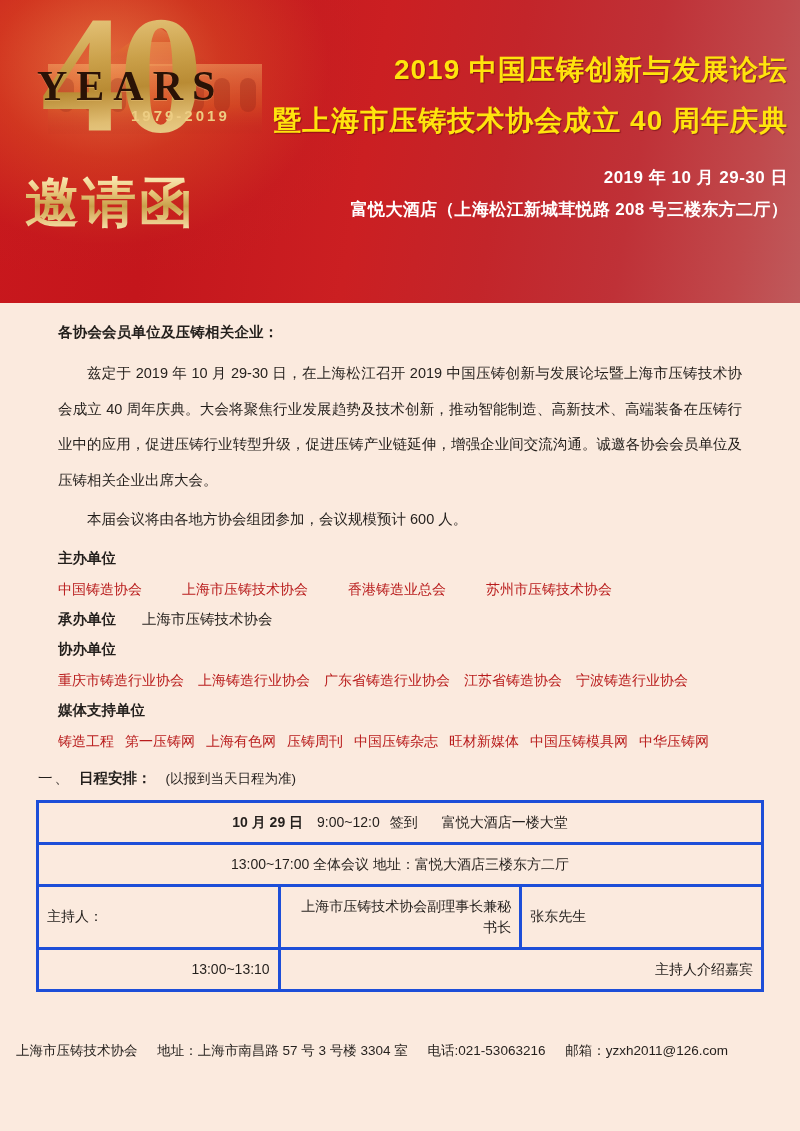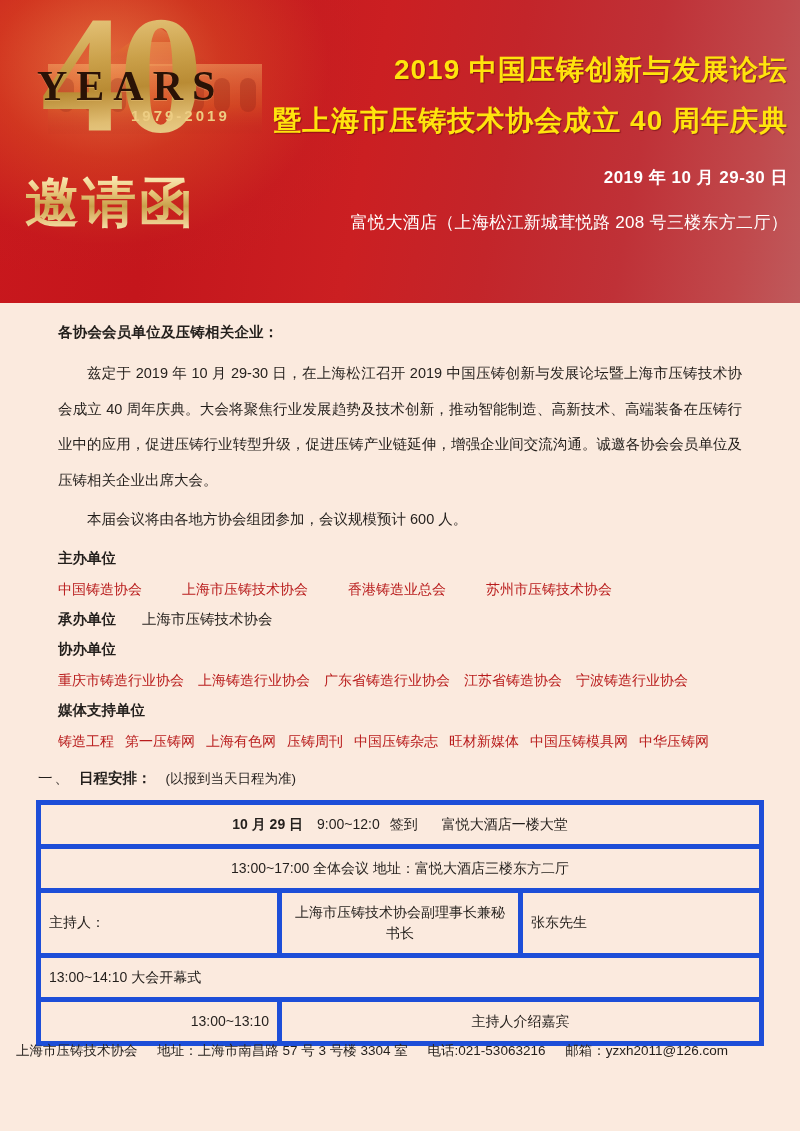--- a/index.html
+++ b/index.html
@@ -156,23 +156,23 @@
 
   .banner-date {
     margin-top: 28px;
     font-size: 17px;
     font-weight: 700;
     color: #ffffff;
     letter-spacing: 0.5px;
   }
 
   .banner-venue {
-    margin-top: 22px;
+    margin-top: 9px;
     font-size: 17px;
-    font-weight: 400;
+    font-weight: 700;
     color: #ffffff;
     letter-spacing: 0.3px;
   }
 
   
   .content {
     padding: 0 58px;
   }
 
   .salutation {
@@ -251,32 +251,32 @@
 
   table.sched {
     width: 100%;
     border-collapse: collapse;
     table-layout: fixed;
     font-size: 14px;
     color: #231f1c;
   }
 
   table.sched td {
-    border: 5px solid #1d4ed8;
+    border: 3px solid #1d4ed8;
     padding: 9px 8px;
     line-height: 1.5;
     vertical-align: middle;
     height: 38px;
   }
 
   td.c-center { text-align: center; }
   td.c-host-label { width: 112px; text-align: left; padding-left: 10px; }
   td.c-host-name { width: 148px; text-align: left; padding-left: 12px; }
   td.c-time { width: 112px; text-align: right; }
-  td.c-body { text-align: center; padding-left: 12px; }
+  td.c-body { text-align: right; padding-left: 12px; }
 
   .row-day { font-weight: 700; }
   .row-day .t { font-weight: 400; margin-left: 14px; }
   .row-day .a { font-weight: 400; margin-left: 10px; }
   .row-day .p { font-weight: 400; margin-left: 24px; }
 
   .footer {
     position: absolute;
     left: 0;
     top: 1042px;
@@ -387,23 +387,20 @@
         </tr>
         <tr>
           <td class="c-center" colspan="3">13:00~17:00  全体会议  地址：富悦大酒店三楼东方二厅</td>
         </tr>
         <tr>
           <td class="c-host-label">主持人：</td>
           <td class="c-body">上海市压铸技术协会副理事长兼秘书长</td>
           <td class="c-host-name">张东先生</td>
         </tr>
         <tr>
-          <td colspan="3">13:00~14:10  大会开幕式</td>
-        </tr>
-        <tr>
           <td class="c-time">13:00~13:10</td>
           <td class="c-body" colspan="2">主持人介绍嘉宾</td>
         </tr>
       </tbody>
     </table>
   </div>
 
 </div>
 
 <div class="footer">

